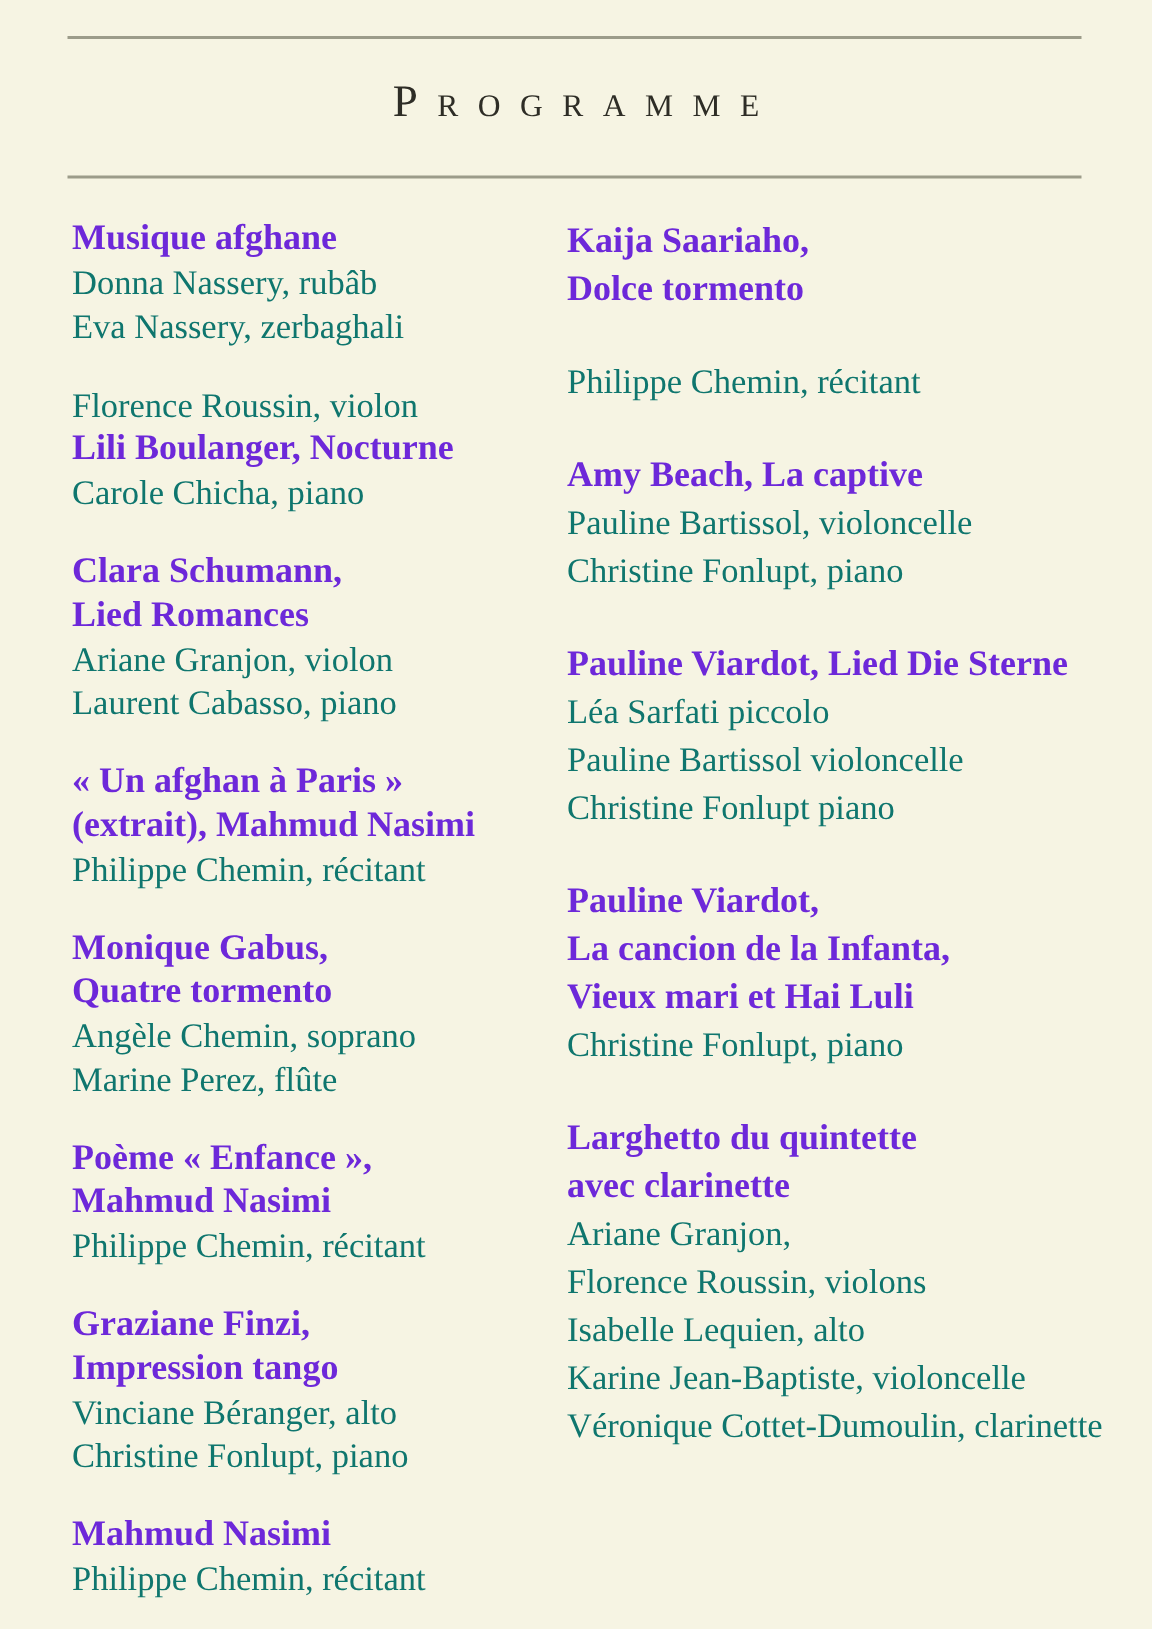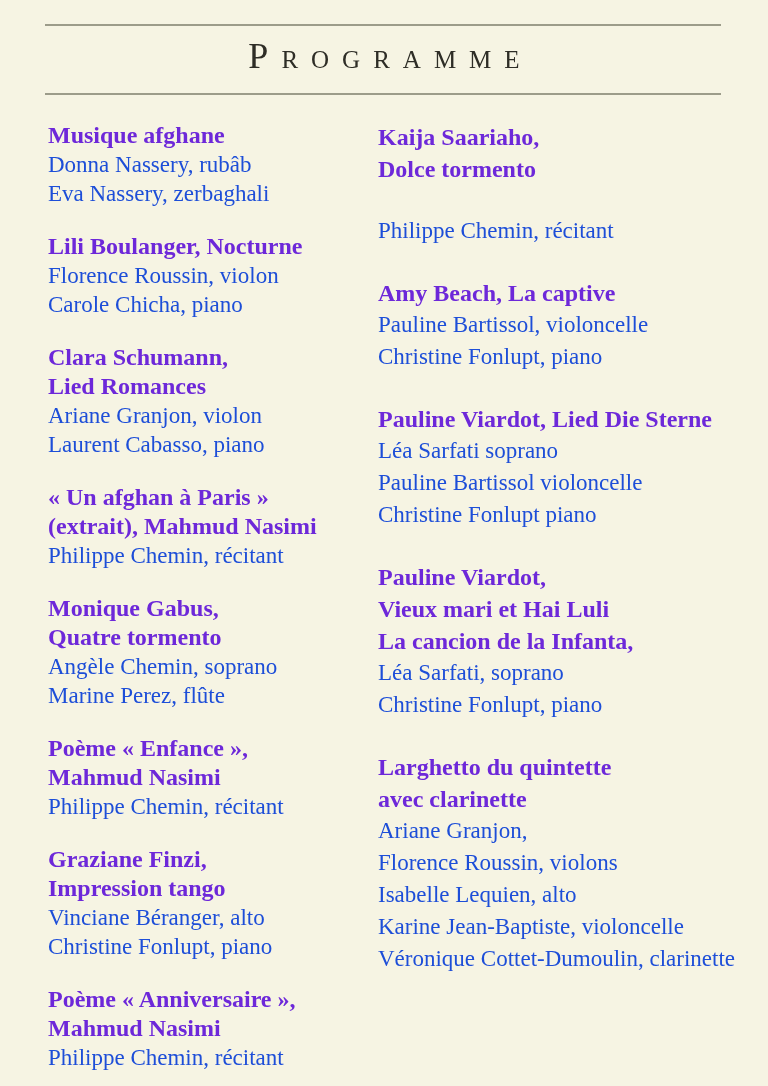--- a/index.html
+++ b/index.html
@@ -17,25 +17,25 @@
   .header {
     padding-top: 24px;
   }
   .rule {
     height: 2px;
     background: #9c9c8a;
     margin-left: 45px;
     margin-right: 47px;
   }
   .page-title {
-    margin: 0;
+    margin: 12px;
     height: 67px;
     line-height: 60px;
     text-align: center;
-    font-size: 36px;
+    font-size: 30px;
     font-weight: 500;
     font-variant: small-caps;
     letter-spacing: 13px;
     color: #2e2d26;
     text-indent: 13px; 
   }
   
   .columns {
     display: flex;
     align-items: flex-start;
@@ -55,21 +55,21 @@
   .col-left  .line { line-height: 29px; }
   .col-right .line { line-height: 32px; }
   .title-line {
     font-size: 24px;
     font-weight: bold;
     color: #6d28d9;
   }
   .performer-line {
     font-size: 23px;
     font-weight: normal;
-    color: #1d4ed8;
+    color: #0f766e;
   }
 </style>
 </head>
 <body>
 
 <div class="page">
 
   <header class="header">
     <div class="rule"></div>
     <h1 class="page-title">Programme</h1>
@@ -77,22 +77,22 @@
   </header>
 
   <main class="columns">
     <section class="col col-left">
         <article class="item">
           <div class="line title-line">Musique afghane</div>
           <div class="line performer-line">Donna Nassery, rubâb</div>
           <div class="line performer-line">Eva Nassery, zerbaghali</div>
         </article>
         <article class="item">
+          <div class="line performer-line">Florence Roussin, violon</div>
           <div class="line title-line">Lili Boulanger, Nocturne</div>
-          <div class="line performer-line">Florence Roussin, violon</div>
           <div class="line performer-line">Carole Chicha, piano</div>
         </article>
         <article class="item">
           <div class="line title-line">Clara Schumann,</div>
           <div class="line title-line">Lied Romances</div>
           <div class="line performer-line">Ariane Granjon, violon</div>
           <div class="line performer-line">Laurent Cabasso, piano</div>
         </article>
         <article class="item">
           <div class="line title-line">« Un afghan à Paris »</div>
@@ -110,49 +110,47 @@
           <div class="line title-line">Mahmud Nasimi</div>
           <div class="line performer-line">Philippe Chemin, récitant</div>
         </article>
         <article class="item">
           <div class="line title-line">Graziane Finzi,</div>
           <div class="line title-line">Impression tango</div>
           <div class="line performer-line">Vinciane Béranger, alto</div>
           <div class="line performer-line">Christine Fonlupt, piano</div>
         </article>
         <article class="item">
-          <div class="line title-line">Poème « Anniversaire »,</div>
           <div class="line title-line">Mahmud Nasimi</div>
           <div class="line performer-line">Philippe Chemin, récitant</div>
         </article>
       </section>
     <section class="col col-right">
         <article class="item">
           <div class="line title-line">Kaija Saariaho,</div>
           <div class="line title-line">Dolce tormento</div>
         </article>
         <article class="item">
           <div class="line performer-line">Philippe Chemin, récitant</div>
         </article>
         <article class="item">
           <div class="line title-line">Amy Beach, La captive</div>
           <div class="line performer-line">Pauline Bartissol, violoncelle</div>
           <div class="line performer-line">Christine Fonlupt, piano</div>
         </article>
         <article class="item">
           <div class="line title-line">Pauline Viardot, Lied Die Sterne</div>
-          <div class="line performer-line">Léa Sarfati soprano</div>
+          <div class="line performer-line">Léa Sarfati piccolo</div>
           <div class="line performer-line">Pauline Bartissol violoncelle</div>
           <div class="line performer-line">Christine Fonlupt piano</div>
         </article>
         <article class="item">
           <div class="line title-line">Pauline Viardot,</div>
+          <div class="line title-line">La cancion de la Infanta,</div>
           <div class="line title-line">Vieux mari et Hai Luli</div>
-          <div class="line title-line">La cancion de la Infanta,</div>
-          <div class="line performer-line">Léa Sarfati, soprano</div>
           <div class="line performer-line">Christine Fonlupt, piano</div>
         </article>
         <article class="item">
           <div class="line title-line">Larghetto du quintette</div>
           <div class="line title-line">avec clarinette</div>
           <div class="line performer-line">Ariane Granjon,</div>
           <div class="line performer-line">Florence Roussin, violons</div>
           <div class="line performer-line">Isabelle Lequien, alto</div>
           <div class="line performer-line">Karine Jean-Baptiste, violoncelle</div>
           <div class="line performer-line">Véronique Cottet-Dumoulin, clarinette</div>

